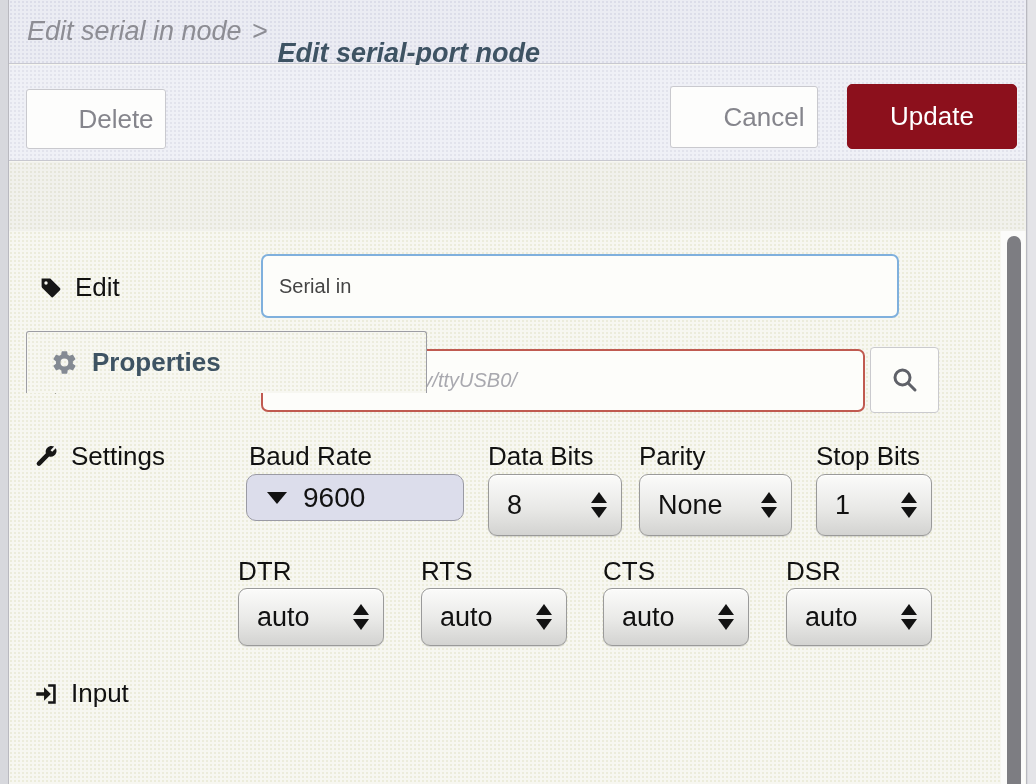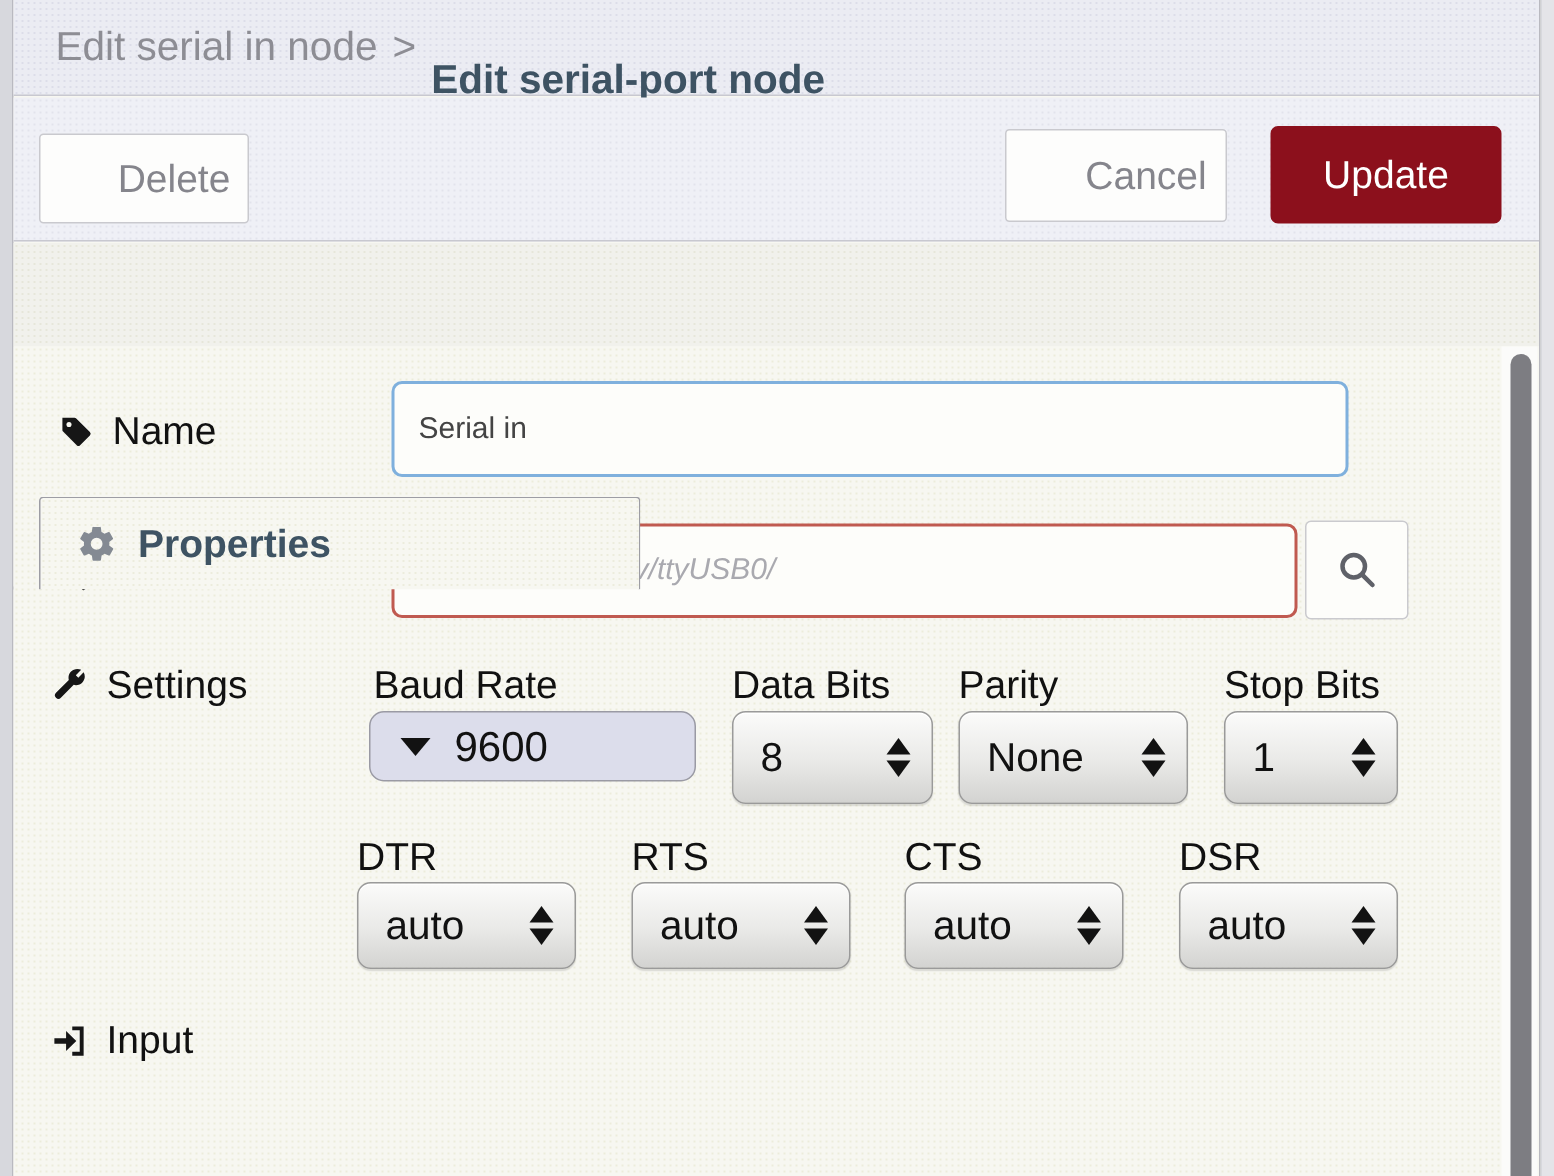--- a/index.html
+++ b/index.html
@@ -19,22 +19,23 @@
   }
   #right-strip { position:absolute; left:1028px; top:0; width:8px; height:784px; background:#e4e4e8; }
 
   
   .hdr {
     position:absolute; left:0; top:0; right:0; height:64px;
     background:#ebecf3;
     background-image:radial-gradient(#dcdde9 1px, transparent 1px);
     background-size:4px 4px;
     border-bottom:1px solid #c8c8d0;
-    display:flex; align-items:center; padding-left:28px;
+    display:flex; align-items:center; padding-left:18px;
     font-size:27px;
+    font-style:italic;
   }
   .crumb-parent { color:#8d8d94; }
   .crumb-sep { color:#8d8d94; margin:0 10px; }
   .crumb-current { color:#3e5363; font-weight:bold;margin-top:44px; }
 
   
   .toolbar {
     position:absolute; left:0; top:65px; right:0; height:96px;
     background:#eff0f6;
     background-image:radial-gradient(#e2e3ec 1px, transparent 1px);
@@ -145,21 +146,21 @@
 
   <div class="hdr">
     <span class="crumb-parent">Edit serial in node</span>
     <span class="crumb-sep">&gt;</span>
     <span class="crumb-current">Edit serial-port node</span>
   </div>
 
   <div class="toolbar">
     <button class="btn btn-plain" style="left:17px;top:24px;width:140px;height:60px;">Delete</button>
     <button class="btn btn-plain" style="left:661px;top:21px;width:148px;height:62px;">Cancel</button>
-    <button class="btn btn-primary" style="left:838px;top:19px;width:154px;height:65px;">Update</button>
+    <button class="btn btn-primary" style="left:838px;top:19px;width:170px;height:65px;">Update</button>
   </div>
 
   <div class="tabbar">
     <div class="tabbar-underline"></div>
 
     <div class="tab-active">
       <span>
         <svg width="27" height="27" viewBox="0 0 24 24" fill="#848a93">
           <path d="M19.4 13c.04-.33.06-.66.06-1s-.02-.67-.06-1l2.1-1.65a.5.5 0 0 0 .12-.64l-2-3.46a.5.5 0 0 0-.61-.22l-2.48 1a7.3 7.3 0 0 0-1.73-1l-.37-2.65A.5.5 0 0 0 13.93 2h-4a.5.5 0 0 0-.5.42l-.37 2.65c-.62.26-1.2.6-1.73 1l-2.48-1a.5.5 0 0 0-.6.22l-2 3.46a.5.5 0 0 0 .12.64L4.46 11c-.04.33-.06.66-.06 1s.02.67.06 1l-2.1 1.65a.5.5 0 0 0-.12.64l2 3.46c.14.24.42.34.67.24l2.48-1c.53.4 1.1.74 1.73 1l.37 2.65c.04.24.25.42.5.42h4c.25 0 .46-.18.5-.42l.37-2.65c.62-.26 1.2-.6 1.73-1l2.48 1c.25.1.53 0 .67-.24l2-3.46a.5.5 0 0 0-.12-.64L19.4 13zM11.93 15.5a3.5 3.5 0 1 1 0-7 3.5 3.5 0 0 1 0 7z"></path>
         </svg>
@@ -188,21 +189,21 @@
 
   <div class="content">
 
     <div class="field-label" style="left:30px;top:41px;">
       <span>
         <svg width="24" height="24" viewBox="0 0 24 24" fill="#161616">
           <path d="M2.5 2.5h8.2c.42 0 .82.17 1.12.46l9.1 9.1a1.58 1.58 0 0 1 0 2.24l-6.52 6.52a1.58 1.58 0 0 1-2.24 0l-9.1-9.1a1.58 1.58 0 0 1-.46-1.12V2.5z"></path>
           <circle cx="7" cy="7" r="1.7" fill="#f7f7f1"></circle>
         </svg>
       </span>
-      <span>Name</span>
+      <span>Edit</span>
     </div>
     <input class="text-input input-focus" style="left: 252px; top: 23px; width: 638px; height: 64px;" value="Serial in">
 
     <div class="field-label" style="left:24px;top:136px;">
       <span>
         <svg width="30" height="26" viewBox="0 0 28 24" fill="none" stroke="#161616" stroke-width="2.6" stroke-linecap="round" stroke-linejoin="round">
           <path d="M2 6h4.5L19 18h4"></path>
           <path d="M2 18h4.5l3.6-3.5"></path>
           <path d="M15.3 9.5 19 6h4"></path>
           <path d="M21 3l5 3-5 3" fill="#161616" stroke-width="1.5"></path>

